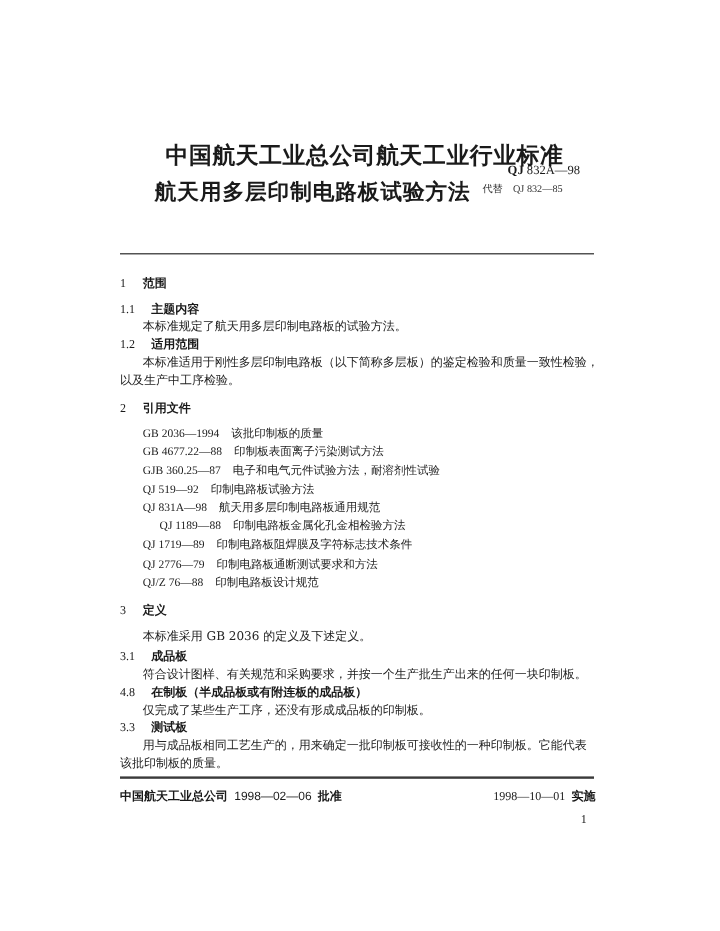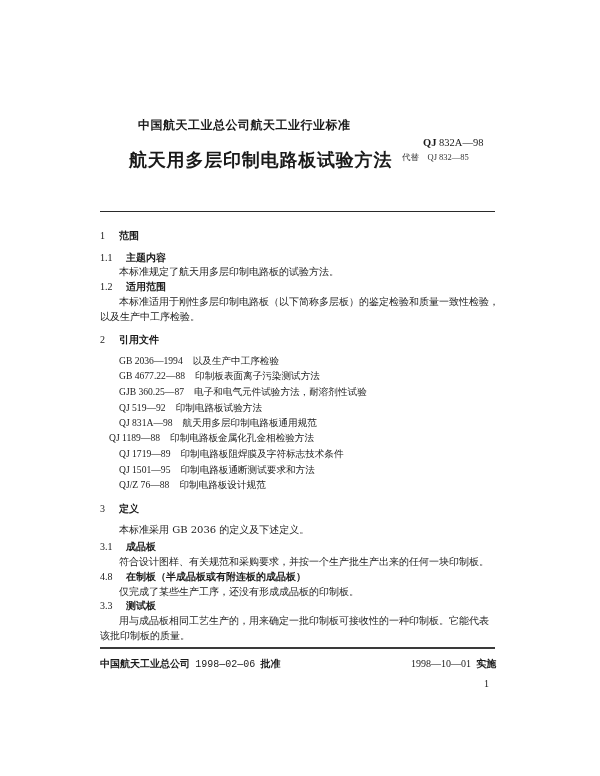--- a/index.html
+++ b/index.html
@@ -14,21 +14,21 @@
       overflow: hidden;
       color: #1a1a1a;
       font-family: "DejaVu Serif", "Liberation Serif", serif;
     }
     .abs { position: absolute; white-space: nowrap; }
     .sans-bold { font-family: "DejaVu Sans", "Liberation Sans", sans-serif; font-weight: bold; }
     .serif { font-family: "Liberation Serif", "DejaVu Serif", serif; text-align: right; }
 
     #org-title {
       left: 138px; top: 117px;
-      font-size: 12px; letter-spacing: 0.5px;
+      font-size: 19px; letter-spacing: 0.5px;
     }
     #doc-title {
       left: 129px; top: 148px;
       font-size: 18px; letter-spacing: 0.8px;
     }
     #std-number {
       left: 423px; top: 137px;
       font-size: 10.5px;
     }
     #std-number .prefix { font-weight: bold; }
@@ -49,21 +49,21 @@
     .h1 .ttl { font-family: "DejaVu Sans", "Liberation Sans", sans-serif; font-weight: bold; }
     .h2 { font-size: 10px; }
     .h2 .num { display: inline-block; width: 26px; font-family: "Liberation Serif", serif; font-weight: normal; }
     .h2 .ttl { font-family: "DejaVu Sans", "Liberation Sans", sans-serif; font-weight: bold; }
     .para { font-size: 10px; color: #222; }
     .ref { font-size: 9.6px; color: #222; }
     .ref .code { font-family: "Liberation Serif", serif; display: inline-block; margin-right: 10px; }
 
     #footer-left { left: 100px; top: 657px; font-size: 10px; }
     #footer-left .org { font-family: Liberation Serif, serif; font-weight: bold; }
-    #footer-left .date { font-family: Liberation Mono, monospace; margin: 0 2px; }
+    #footer-left .date { font-family: Liberation Sans, sans-serif; margin: 0 2px; }
     #footer-left .act { font-family: "DejaVu Sans", sans-serif; font-weight: bold; }
     #footer-right { left: 411px; top: 657px; font-size: 10px; }
     #footer-right .date { font-family: "Liberation Serif", serif; margin-right: 2px; }
     #footer-right .act { font-family: "DejaVu Sans", sans-serif; font-weight: bold; }
     #page-number { left: 484px; top: 678px; font-size: 10px; font-family: "Liberation Serif", serif; }
   </style>
 </head>
 <body>
 
 <div id="org-title" class="abs sans-bold">中国航天工业总公司航天工业行业标准</div>
@@ -90,42 +90,42 @@
   <span class="num">1.2</span><span class="ttl">适用范围</span>
 </div>
 <div class="abs para" style="left:119px; top:295px;">本标准适用于刚性多层印制电路板（以下简称多层板）的鉴定检验和质量一致性检验，</div>
 <div class="abs para" style="left:100px; top:310px;">以及生产中工序检验。</div>
 
 <div class="abs h1" style="left:100px; top:333px;">
   <span class="num">2</span><span class="ttl">引用文件</span>
 </div>
 
 <div class="abs ref" style="left:119px; top:355px;">
-  <span class="code">GB 2036—1994</span><span>以及生产中工序检验</span>
+  <span class="code">GB 2036—1994</span><span>该批印制板的质量</span>
 </div>
 <div class="abs ref" style="left:119px; top:370px;">
   <span class="code">GB 4677.22—88</span><span>印制板表面离子污染测试方法</span>
 </div>
 <div class="abs ref" style="left:119px; top:386px;">
   <span class="code">GJB 360.25—87</span><span>电子和电气元件试验方法，耐溶剂性试验</span>
 </div>
 <div class="abs ref" style="left:119px; top:402px;">
   <span class="code">QJ 519—92</span><span>印制电路板试验方法</span>
 </div>
 <div class="abs ref" style="left:119px; top:417px;">
   <span class="code">QJ 831A—98</span><span>航天用多层印制电路板通用规范</span>
 </div>
-<div class="abs ref" style="left:109px; top:432px;">
+<div class="abs ref" style="left:133px; top:432px;">
   <span class="code">QJ 1189—88</span><span>印制电路板金属化孔金相检验方法</span>
 </div>
 <div class="abs ref" style="left:119px; top:448px;">
   <span class="code">QJ 1719—89</span><span>印制电路板阻焊膜及字符标志技术条件</span>
 </div>
 <div class="abs ref" style="left:119px; top:464px;">
-  <span class="code">QJ 1501—95</span><span>印制电路板通断测试要求和方法</span>
+  <span class="code">QJ 2776—79</span><span>印制电路板通断测试要求和方法</span>
 </div>
 <div class="abs ref" style="left:119px; top:479px;">
   <span class="code">QJ/Z 76—88</span><span>印制电路板设计规范</span>
 </div>
 
 <div class="abs h1" style="left:100px; top:502px;">
   <span class="num">3</span><span class="ttl">定义</span>
 </div>
 <div class="abs para" style="left:119px; top:523px;">本标准采用 GB 2036 的定义及下述定义。</div>
 

